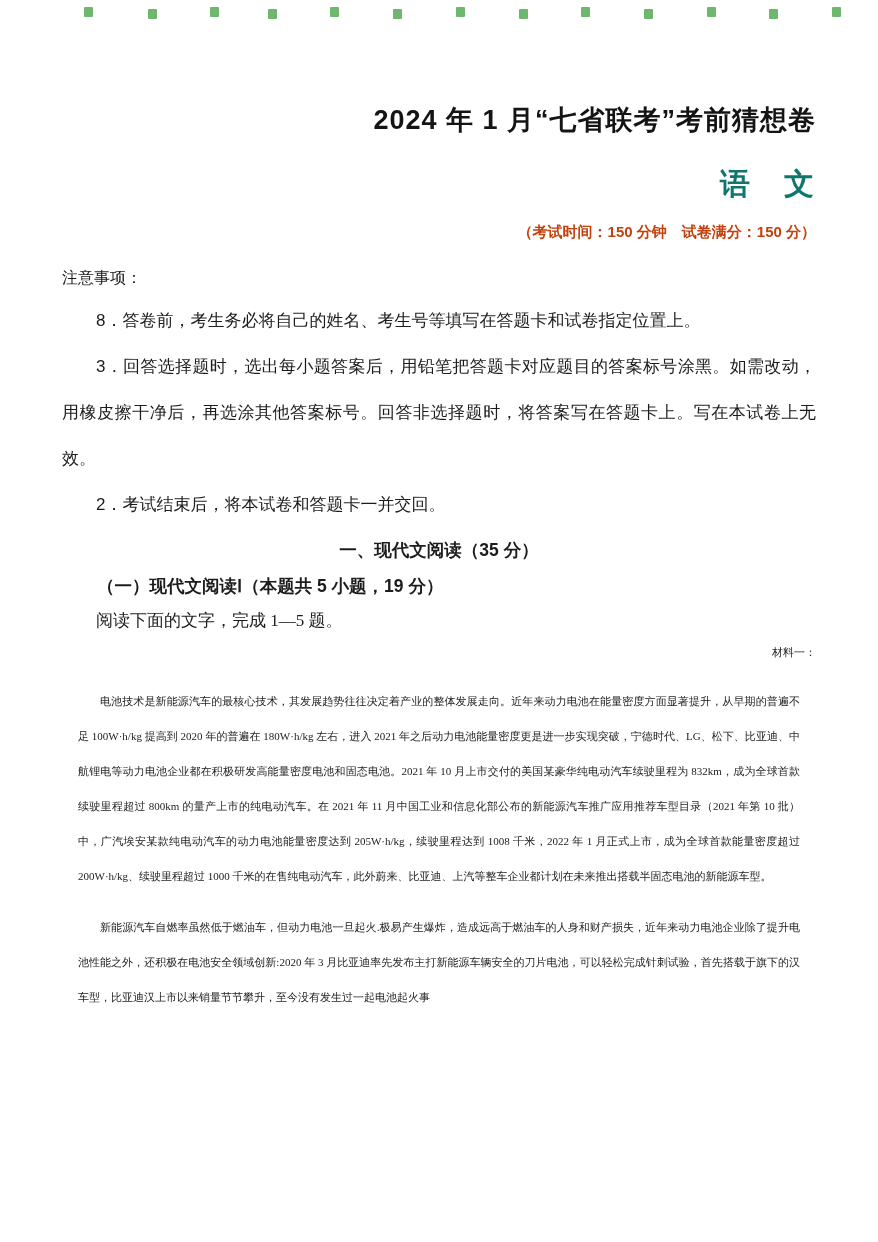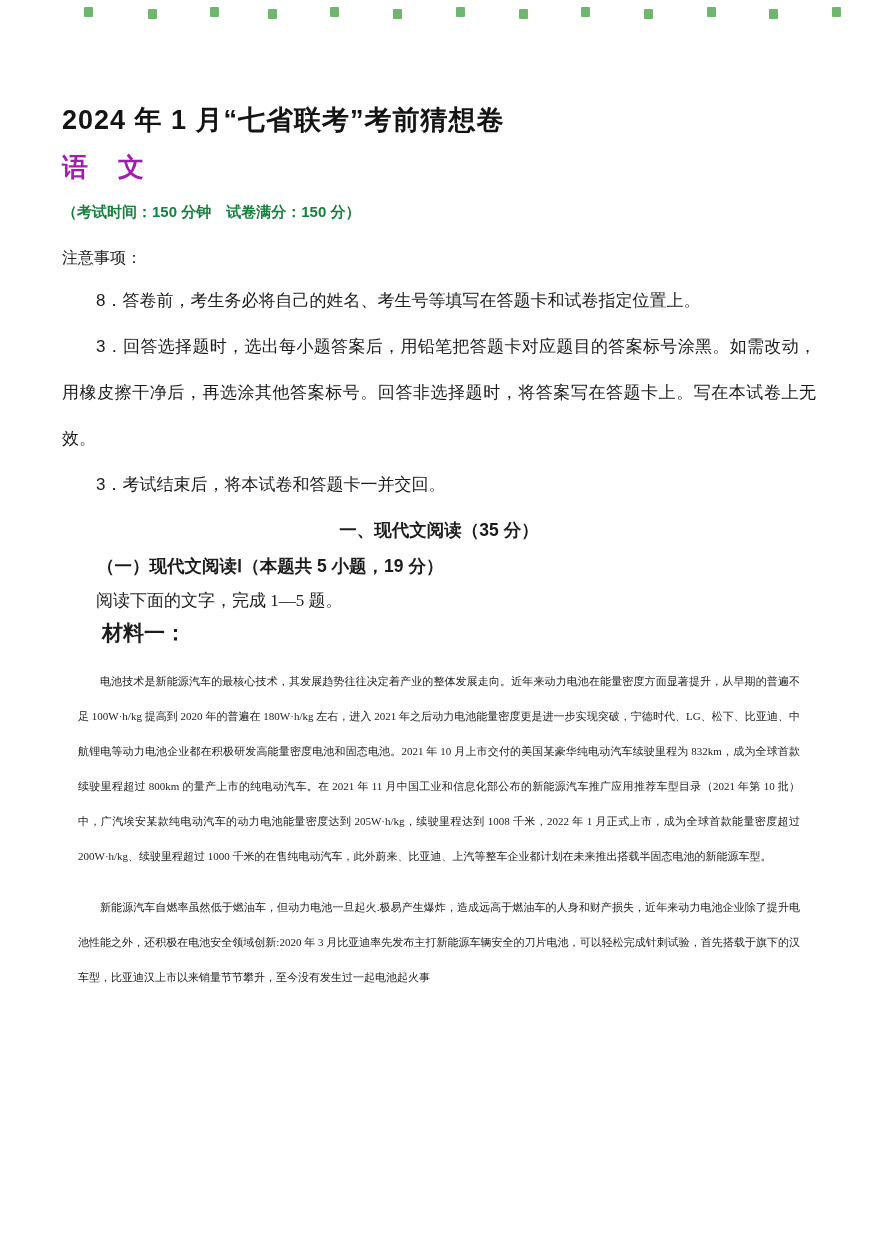--- a/index.html
+++ b/index.html
@@ -33,41 +33,41 @@
   }
   .watermark-speck {
     position: absolute;
     top: 0;
     width: 9px;
     height: 10px;
     opacity: 0.75;
     border-radius: 1px;
   }
   .header {
-    text-align: left;
+    text-align: right;
     padding-top: 102px;
   }
   .title {
     font-size: 27px;
     font-weight: bold;
     letter-spacing: 1px;
     color: #141414;
   }
   .subject {
-    font-size: 26px;
+    font-size: 30px;
     font-weight: bold;
-    margin-top: 12px;
+    margin-top: 26px;
     letter-spacing: 2px;
-    color: #a21caf;
+    color: #0f766e;
   }
   .exam-info {
     font-size: 15px;
     font-weight: bold;
     margin-top: 18px;
-    color: #15803d;
+    color: #c2410c;
   }
   .notices {
     margin-top: 16px;
   }
   .notices-heading {
     font-size: 16px;
     font-weight: 500;
     line-height: 40px;
   }
   .notice-item {
@@ -92,24 +92,25 @@
     line-height: 36px;
     text-indent: 2em;
   }
   .instruction {
     font-family: "Liberation Serif", serif;
     font-size: 17px;
     line-height: 33px;
     text-indent: 2em;
   }
   .material-label {
-    font-size: 21px;
-    font-weight: bold;
+    font-size: 11px;
+    font-weight: normal;
     line-height: 31px;
     text-indent: 1.9em;
+    text-align: right;
   }
   .passage p {
     margin: 16px;
     font-family: "Liberation Serif", serif;
     font-size: 11px;
     line-height: 35px;
     text-indent: 2em;
     text-align: justify;
     text-justify: inter-ideograph;
     color: #222222;
@@ -139,21 +140,21 @@
   <div class="header">
     <div class="title">2024 年 1 月“七省联考”考前猜想卷</div>
     <div class="subject">语　文</div>
     <div class="exam-info">（考试时间：150 分钟　试卷满分：150 分）</div>
   </div>
 
   <div class="notices">
     <div class="notices-heading">注意事项：</div>
     <p class="notice-item">8．答卷前，考生务必将自己的姓名、考生号等填写在答题卡和试卷指定位置上。</p>
     <p class="notice-item">3．回答选择题时，选出每小题答案后，用铅笔把答题卡对应题目的答案标号涂黑。如需改动，用橡皮擦干净后，再选涂其他答案标号。回答非选择题时，将答案写在答题卡上。写在本试卷上无效。</p>
-    <p class="notice-item">3．考试结束后，将本试卷和答题卡一并交回。</p>
+    <p class="notice-item">2．考试结束后，将本试卷和答题卡一并交回。</p>
   </div>
 
   <div>
     <div class="section-heading">一、现代文阅读（35 分）</div>
     <div class="section-subheading">（一）现代文阅读Ⅰ（本题共 5 小题，19 分）</div>
     <div class="instruction">阅读下面的文字，完成 1—5 题。</div>
     <div class="material-label">材料一：</div>
     <div class="passage">
       <p>电池技术是新能源汽车的最核心技术，其发展趋势往往决定着产业的整体发展走向。近年来动力电池在能量密度方面显著提升，从早期的普遍不足 100W·h/kg 提高到 2020 年的普遍在 180W·h/kg 左右，进入 2021 年之后动力电池能量密度更是进一步实现突破，宁德时代、LG、松下、比亚迪、中航锂电等动力电池企业都在积极研发高能量密度电池和固态电池。2021 年 10 月上市交付的美国某豪华纯电动汽车续驶里程为 832km，成为全球首款续驶里程超过 800km 的量产上市的纯电动汽车。在 2021 年 11 月中国工业和信息化部公布的新能源汽车推广应用推荐车型目录（2021 年第 10 批）中，广汽埃安某款纯电动汽车的动力电池能量密度达到 205W·h/kg，续驶里程达到 1008 千米，2022 年 1 月正式上市，成为全球首款能量密度超过 200W·h/kg、续驶里程超过 1000 千米的在售纯电动汽车，此外蔚来、比亚迪、上汽等整车企业都计划在未来推出搭载半固态电池的新能源车型。</p>
       <p>新能源汽车自燃率虽然低于燃油车，但动力电池一旦起火.极易产生爆炸，造成远高于燃油车的人身和财产损失，近年来动力电池企业除了提升电池性能之外，还积极在电池安全领域创新:2020 年 3 月比亚迪率先发布主打新能源车辆安全的刀片电池，可以轻松完成针刺试验，首先搭载于旗下的汉车型，比亚迪汉上市以来销量节节攀升，至今没有发生过一起电池起火事</p>

